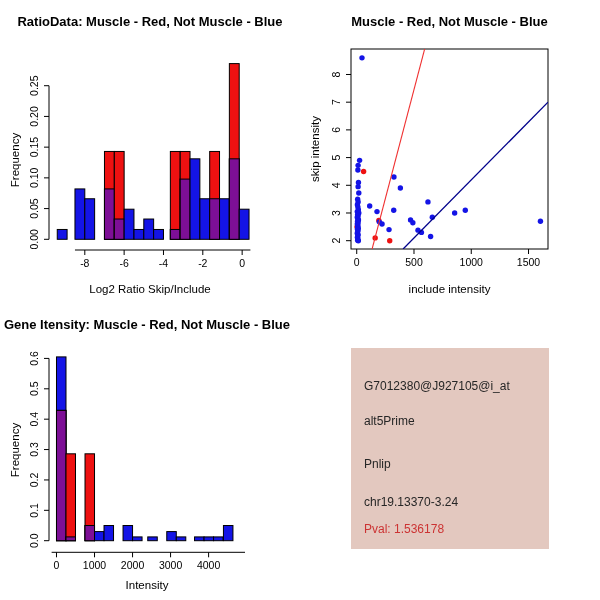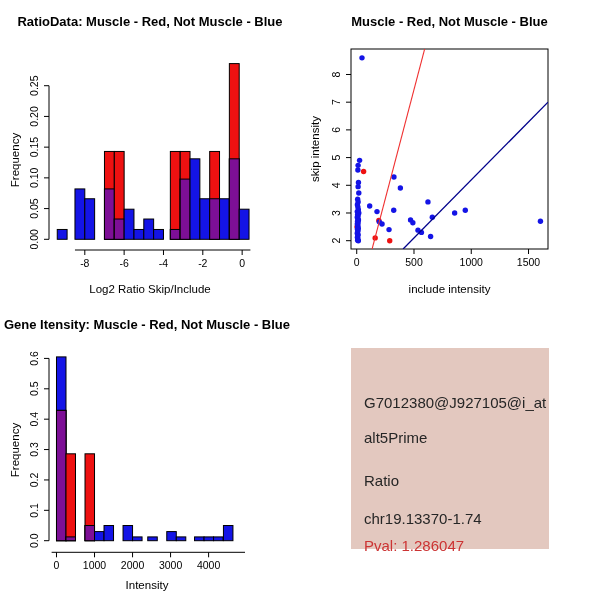--- a/index.html
+++ b/index.html
@@ -3,22 +3,22 @@
 <meta charset="utf-8">
 <style>
   html,body{margin:0;padding:0;background:#ffffff;}
   #figure{position:relative;width:600px;height:600px;background:#ffffff;overflow:hidden;}
   .panel{position:absolute;}
   svg text{font-family:"Liberation Sans","DejaVu Sans",sans-serif;fill:#000000;}
   .chart-title{font-size:13px;font-weight:bold;}
   .axis-label{font-size:11.5px;}
   .tick-label{font-size:10.5px;}
   .info-box{position:absolute;left:51px;top:48px;width:198px;height:201px;}
-  .info-line{position:absolute;left:13px;font-size:15px;color:#262626;
-             font-family:"Liberation Sans","DejaVu Sans",sans-serif;white-space:nowrap;margin-top:15px;}
+  .info-line{position:absolute;left:13px;font-size:12px;color:#262626;
+             font-family:"Liberation Sans","DejaVu Sans",sans-serif;white-space:nowrap;}
   .l1{top:31px}.l2{top:66px}.l3{top:109px}.l4{top:147px}.l5{top:174px}
 </style>
 </head>
 <body>
 
 <div id="figure" style="background: rgb(255, 255, 255);">
   <svg id="panel-ratio-hist" class="panel" style="left:0;top:0" width="300" height="300">
       <g stroke="#000000" stroke-width="1">
         <rect x="57.26095423563778" y="229.4706666666667" width="9.834469328140202" height="9.829333333333324" fill="#1414e6"></rect>
         <rect x="74.96299902629016" y="188.92466666666667" width="9.834469328140216" height="50.375333333333344" fill="#1414e6"></rect>
@@ -234,18 +234,18 @@
       <text x="38" y="58.41790808240887" class="tick-label" text-anchor="middle" transform="rotate(-90 38 58.41790808240887)">0.6</text>
       <text x="147" y="29" class="chart-title" text-anchor="middle">Gene Itensity: Muscle - Red, Not Muscle - Blue</text>
       <text x="147" y="289" class="axis-label" text-anchor="middle">Intensity</text>
       <text x="19" y="150" class="axis-label" text-anchor="middle" transform="rotate(-90 19 150)">Frequency</text>
     </svg>
 
   <div id="panel-info" class="panel" style="left:300px;top:300px;width:300px;height:300px">
     <div class="info-box" style="background: rgb(227, 200, 191);">
       <div class="info-line l1">G7012380@J927105@i_at</div>
       <div class="info-line l2">alt5Prime</div>
-      <div class="info-line l3">Ratio</div>
-      <div class="info-line l4">chr19.13370-1.74</div>
-      <div class="info-line l5" style="color: rgb(204, 51, 51);">Pval: 1.286047</div>
+      <div class="info-line l3">Pnlip</div>
+      <div class="info-line l4">chr19.13370-3.24</div>
+      <div class="info-line l5" style="color: rgb(204, 51, 51);">Pval: 1.536178</div>
     </div>
   </div>
 </div>
 
 </body></html>

